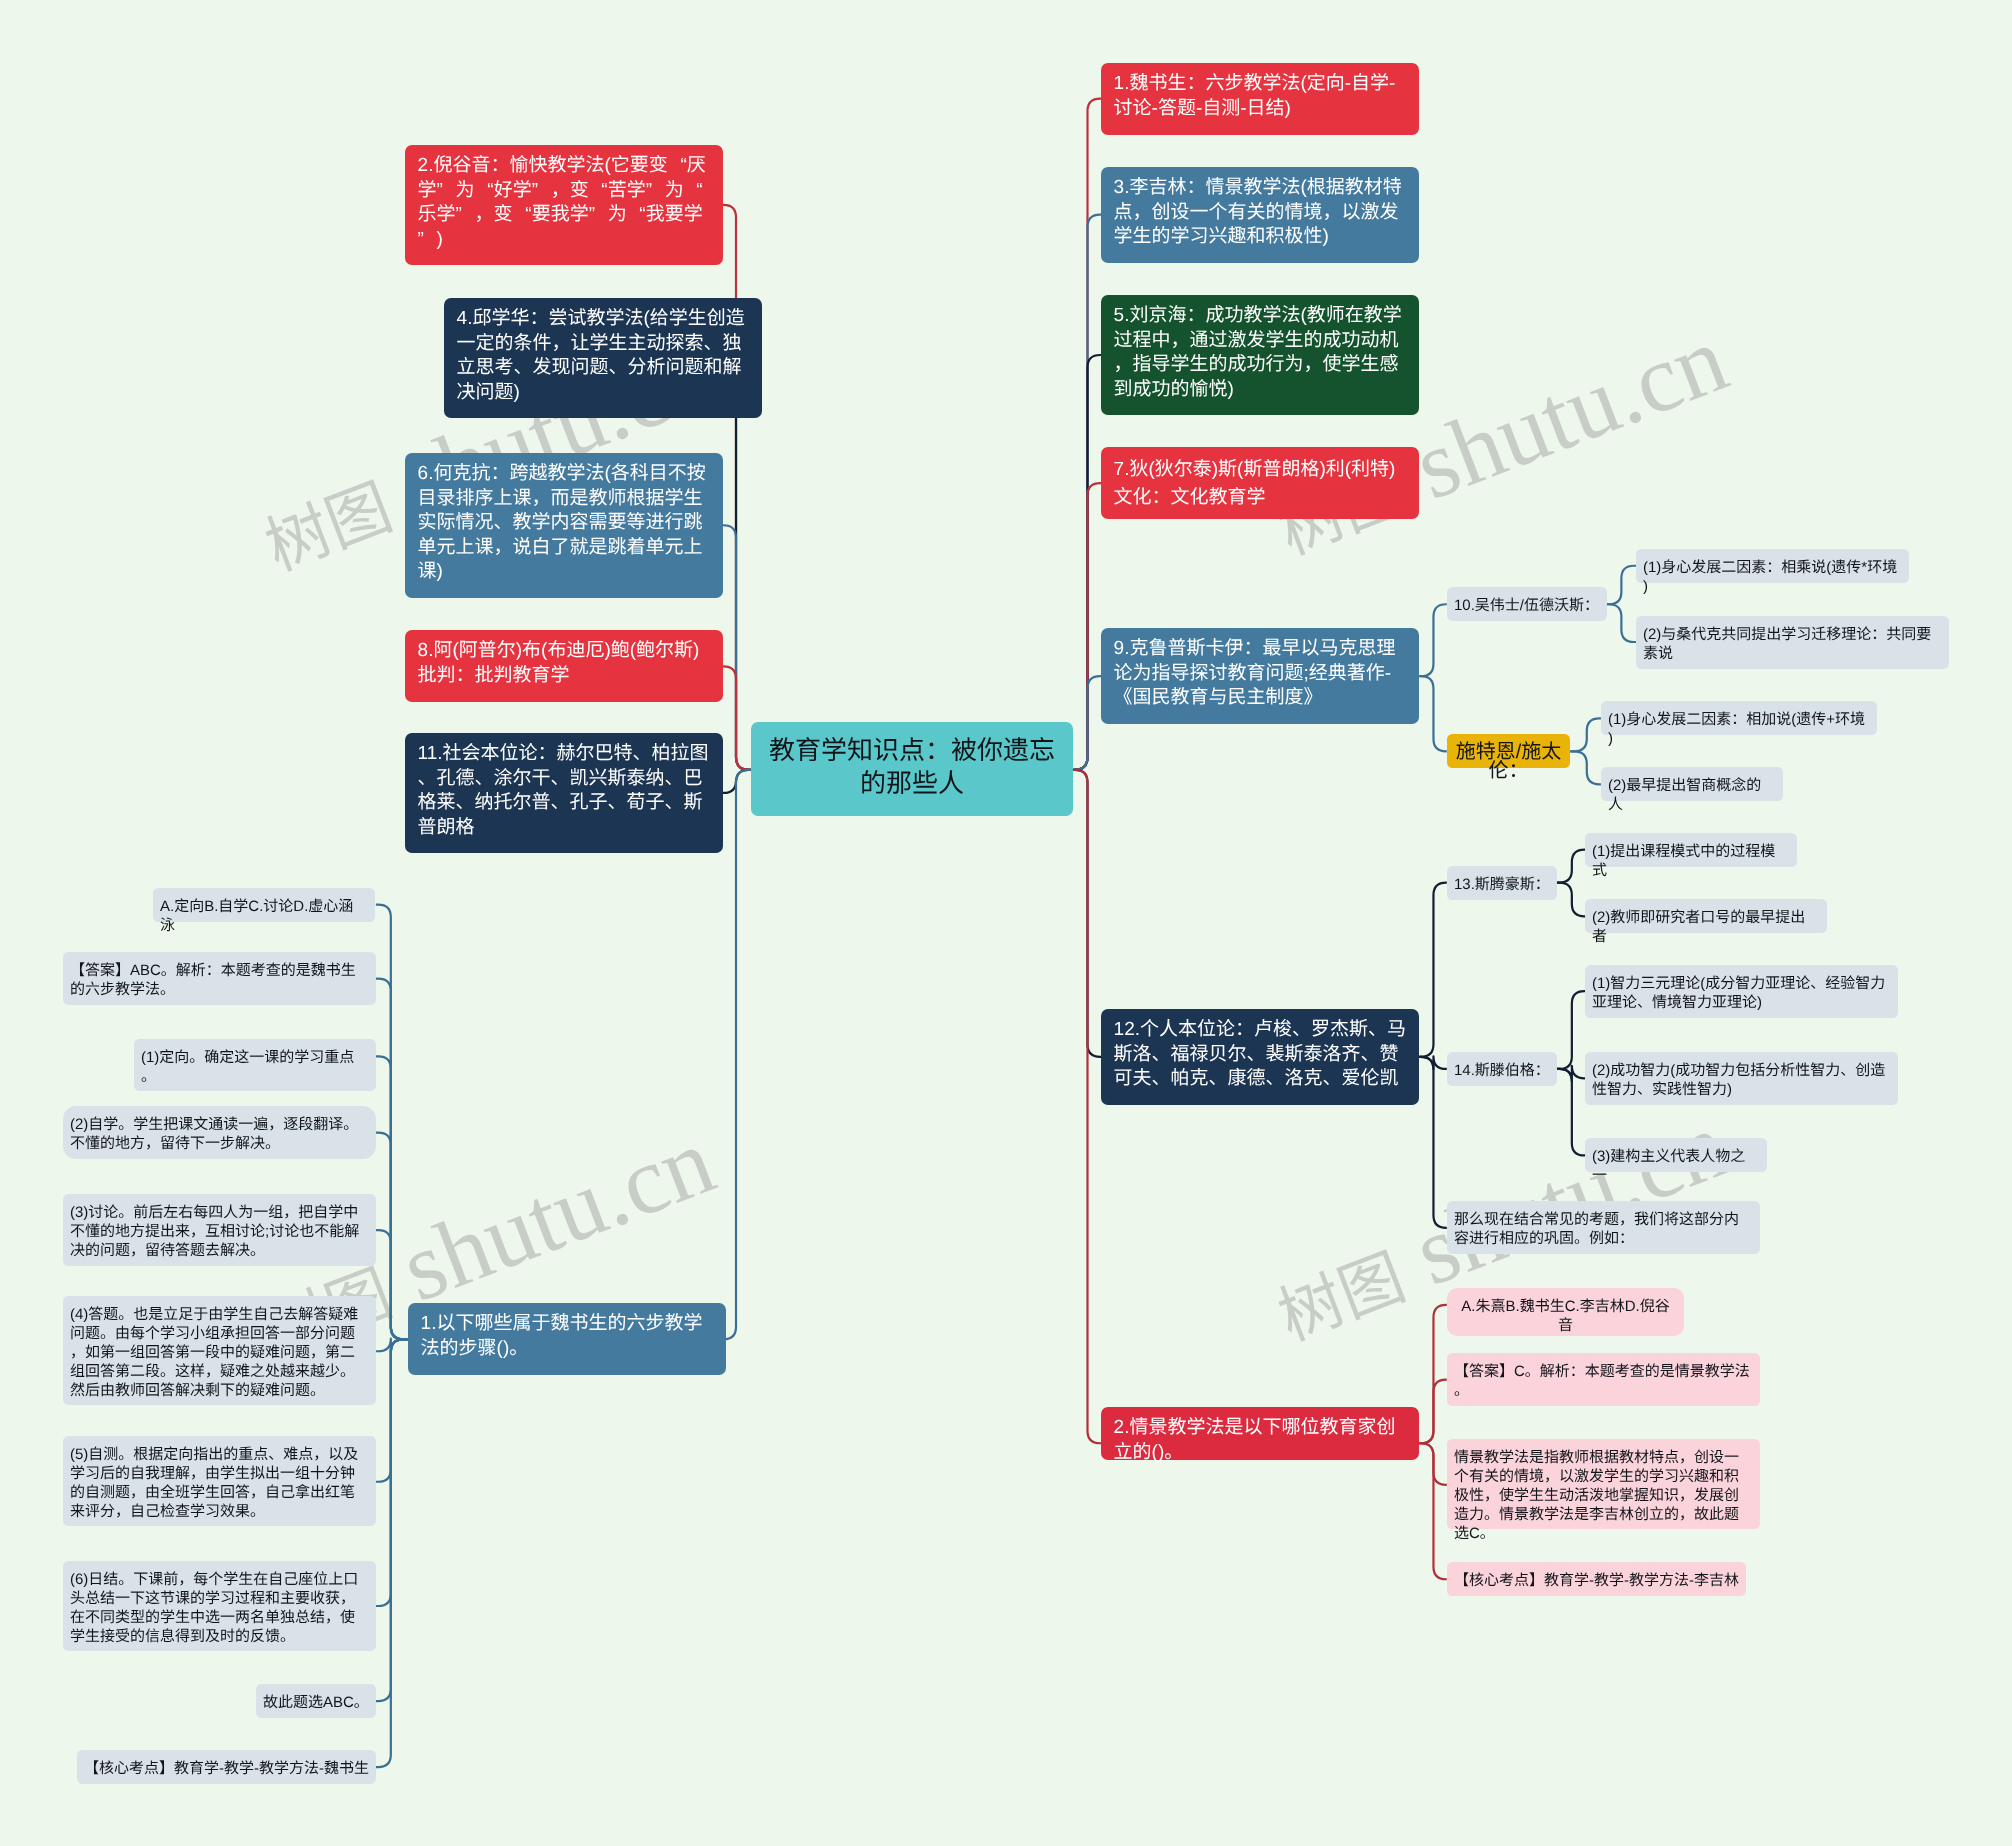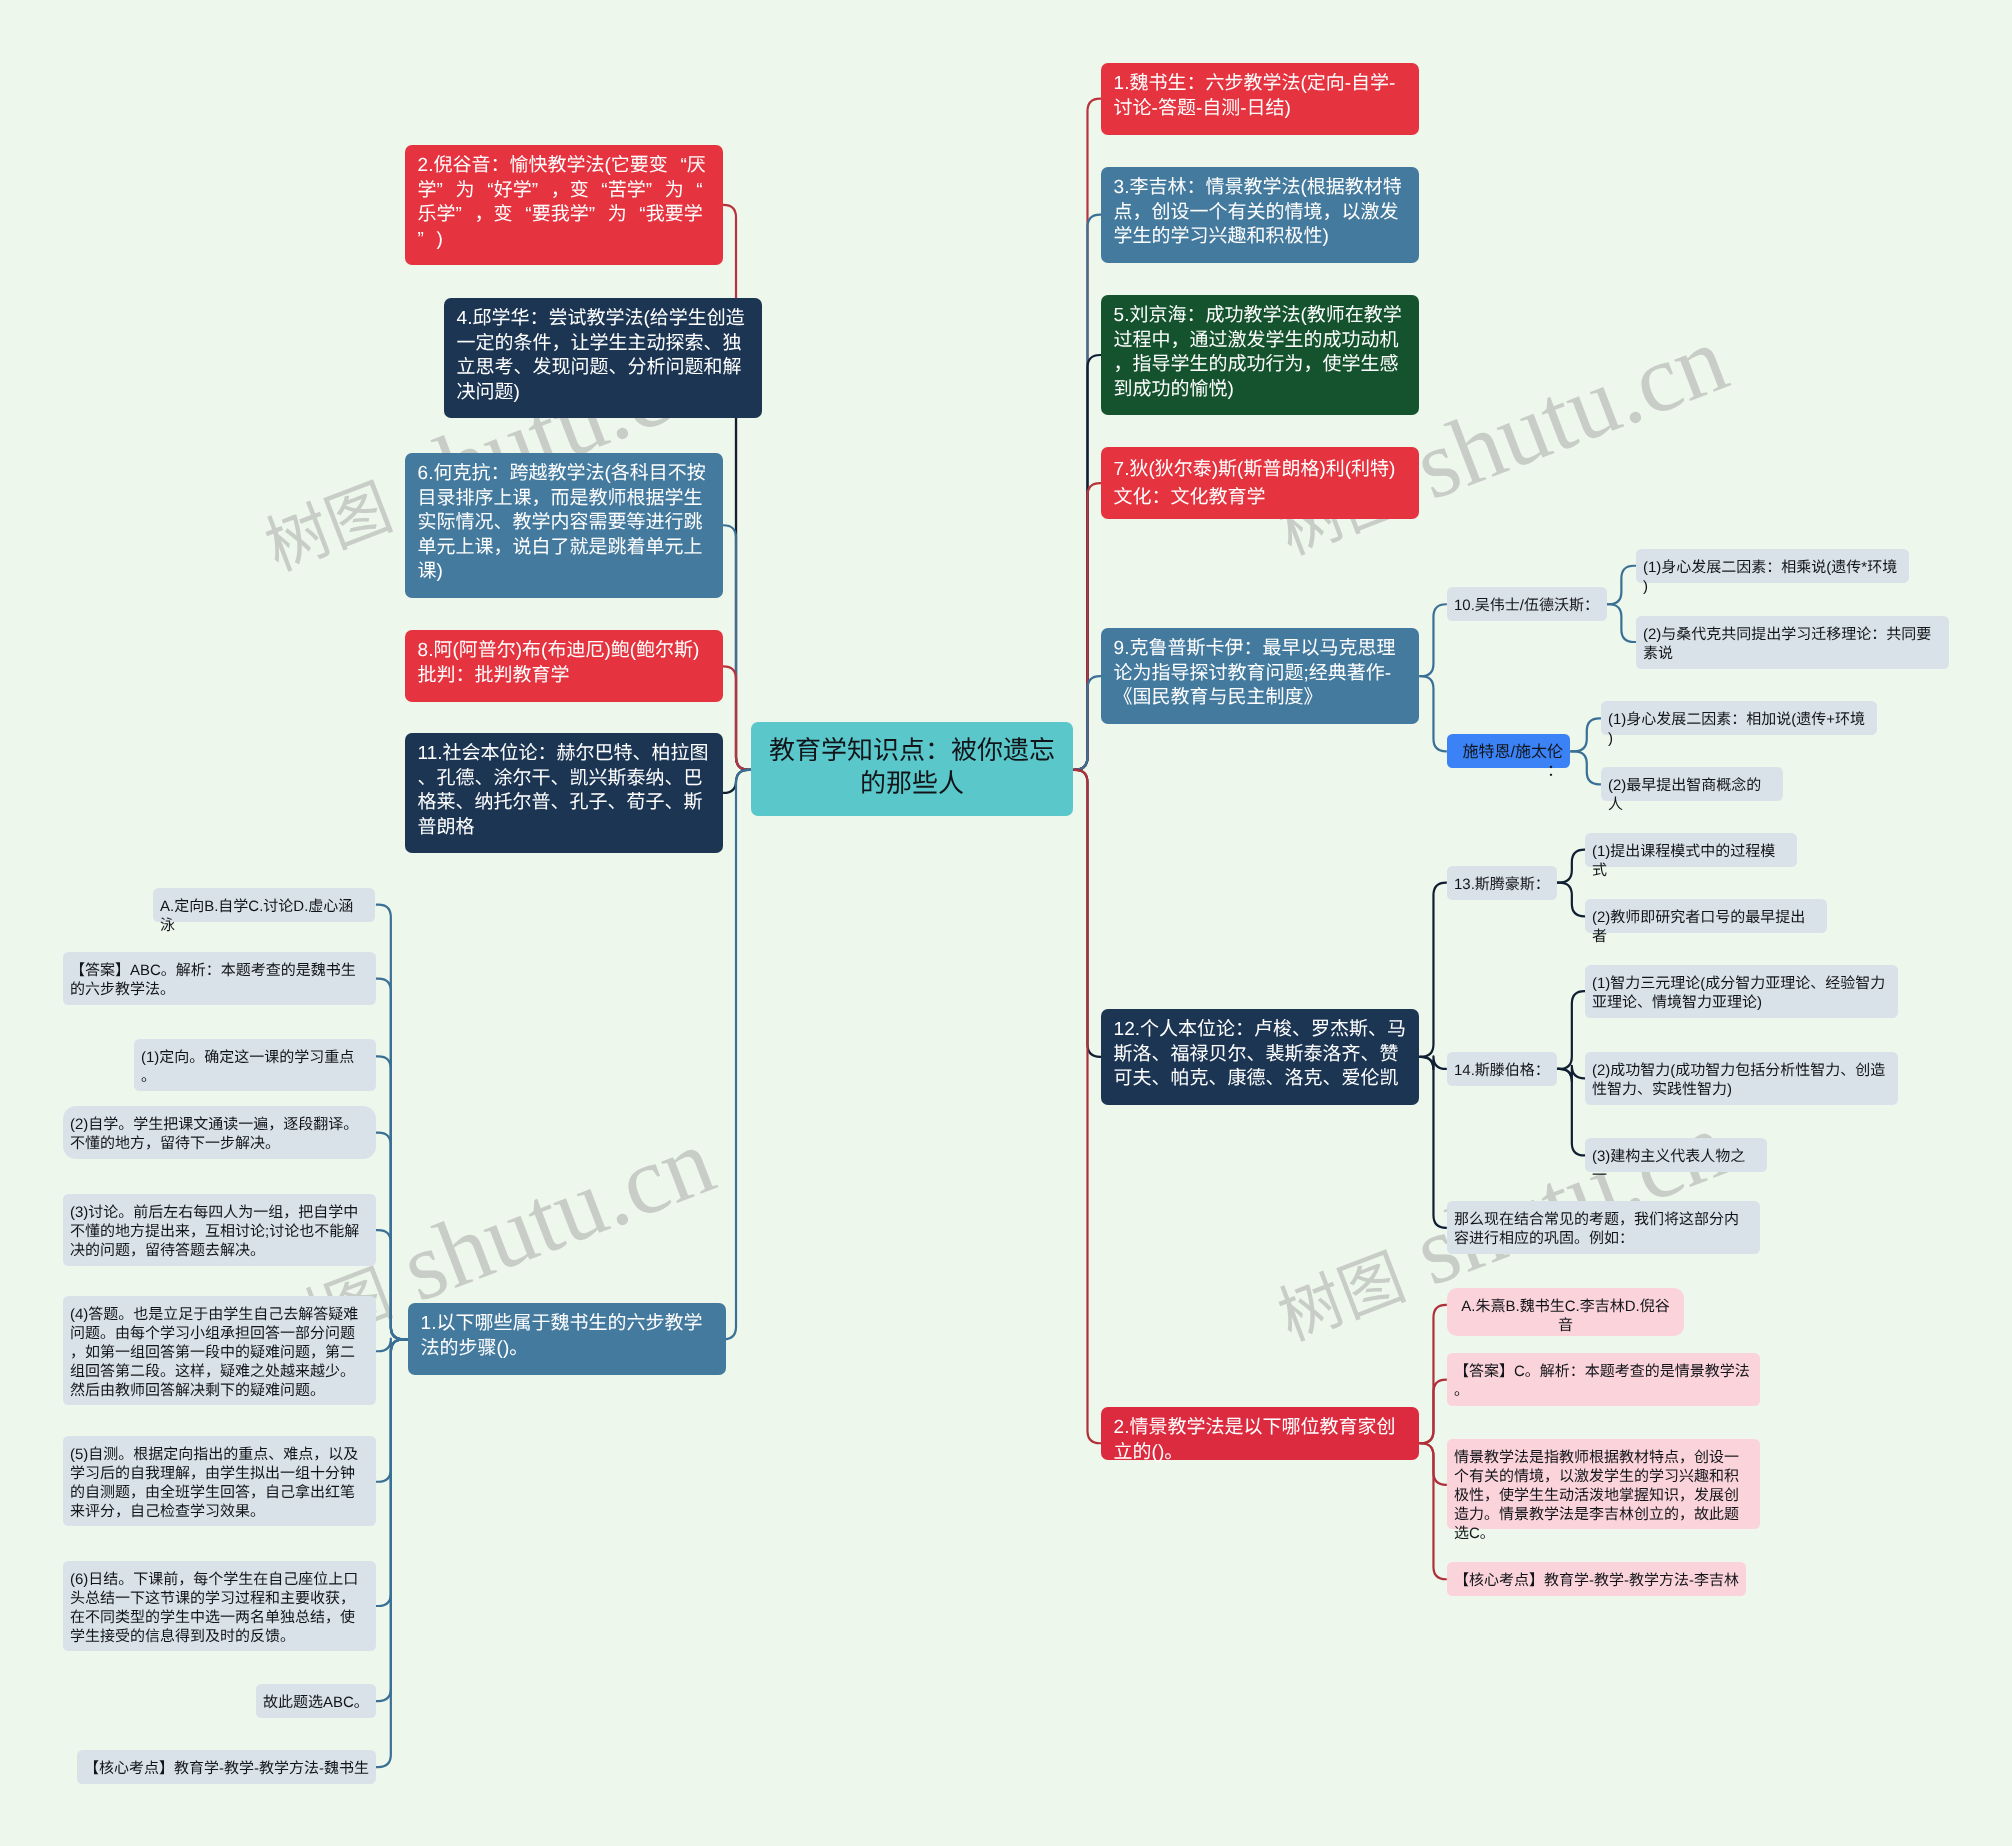--- a/index.html
+++ b/index.html
@@ -85,21 +85,21 @@
 <div class="node" style="left:1101px;top:167px;width:318px;height:96px;background:#447a9e;color:#ffffff;font-size:19px;line-height:24.4px;padding:9.4px 12.6px 13.4px 12.6px;text-align:left;border-radius:7px;">3.李吉林：情景教学法(根据教材特点，创设一个有关的情境，以激发学生的学习兴趣和积极性)</div>
 <div class="node" style="left:1101px;top:295px;width:318px;height:120px;background:#14532d;color:#ffffff;font-size:19px;line-height:24.4px;padding:9.4px 12.6px 13.4px 12.6px;text-align:left;border-radius:7px;">5.刘京海：成功教学法(教师在教学过程中，通过激发学生的成功动机，指导学生的成功行为，使学生感到成功的愉悦)</div>
 <div class="node" style="left:1101px;top:447px;width:318px;height:72px;background:#e5333f;color:#ffffff;font-size:19px;line-height:28px;padding:9.4px 12.6px 13.4px 12.6px;text-align:left;border-radius:7px;">7.狄(狄尔泰)斯(斯普朗格)利(利特)文化：文化教育学</div>
 <div class="node" style="left:1101px;top:628px;width:318px;height:96px;background:#447a9e;color:#ffffff;font-size:19px;line-height:24.4px;padding:9.4px 12.6px 13.4px 12.6px;text-align:left;border-radius:7px;">9.克鲁普斯卡伊：最早以马克思理论为指导探讨教育问题;经典著作-《国民教育与民主制度》</div>
 <div class="node" style="left:1101px;top:1009px;width:318px;height:96px;background:#1b3553;color:#ffffff;font-size:19px;line-height:24.4px;padding:9.4px 12.6px 13.4px 12.6px;text-align:left;border-radius:7px;">12.个人本位论：卢梭、罗杰斯、马斯洛、福禄贝尔、裴斯泰洛齐、赞可夫、帕克、康德、洛克、爱伦凯</div>
 <div class="node" style="left:1101px;top:1407px;width:318px;height:53px;background:#dc2a3e;color:#ffffff;font-size:19px;line-height:24.4px;padding:9.4px 12.6px 13.4px 12.6px;text-align:left;border-radius:7px;">2.情景教学法是以下哪位教育家创立的()。</div>
 <div class="node" style="left:408px;top:1303px;width:318px;height:72px;background:#447a9e;color:#ffffff;font-size:19px;line-height:24.4px;padding:9.4px 12.6px 13.4px 12.6px;text-align:left;border-radius:7px;">1.以下哪些属于魏书生的六步教学法的步骤()。</div>
 <div class="node" style="left:1447px;top:587px;width:160px;height:34px;background:#dae2e9;color:#111519;font-size:15px;line-height:19px;padding:8.6px 7px 6.3px 7px;text-align:left;border-radius:5.5px;">10.吴伟士/伍德沃斯：</div>
 <div class="node" style="left:1636px;top:549px;width:273px;height:34px;background:#dae2e9;color:#111519;font-size:15px;line-height:19px;padding:8.6px 7px 6.3px 7px;text-align:left;border-radius:5.5px;">(1)身心发展二因素：相乘说(遗传*环境)</div>
 <div class="node" style="left:1636px;top:616px;width:313px;height:53px;background:#dae2e9;color:#111519;font-size:15px;line-height:19px;padding:8.6px 7px 6.3px 7px;text-align:left;border-radius:5.5px;">(2)与桑代克共同提出学习迁移理论：共同要素说</div>
-<div class="node" style="left:1447px;top:734px;width:123px;height:34px;background:#3b82f6;color:#111519;font-size:16px;line-height:19px;padding:8.6px 7px 6.3px 7px;text-align:right;border-radius:5.5px;">施特恩/施太伦：</div>
+<div class="node" style="left:1447px;top:734px;width:123px;height:34px;background:#eab308;color:#111519;font-size:20px;line-height:19px;padding:8.6px 7px 6.3px 7px;text-align:center;border-radius:5.5px;">施特恩/施太伦：</div>
 <div class="node" style="left:1601px;top:701px;width:276px;height:34px;background:#dae2e9;color:#111519;font-size:15px;line-height:19px;padding:8.6px 7px 6.3px 7px;text-align:left;border-radius:5.5px;">(1)身心发展二因素：相加说(遗传+环境)</div>
 <div class="node" style="left:1601px;top:767px;width:182px;height:34px;background:#dae2e9;color:#111519;font-size:15px;line-height:19px;padding:8.6px 7px 6.3px 7px;text-align:left;border-radius:5.5px;">(2)最早提出智商概念的人</div>
 <div class="node" style="left:1447px;top:866px;width:110px;height:34px;background:#dae2e9;color:#111519;font-size:15px;line-height:19px;padding:8.6px 7px 6.3px 7px;text-align:left;border-radius:5.5px;">13.斯腾豪斯：</div>
 <div class="node" style="left:1585px;top:833px;width:212px;height:34px;background:#dae2e9;color:#111519;font-size:15px;line-height:19px;padding:8.6px 7px 6.3px 7px;text-align:left;border-radius:5.5px;">(1)提出课程模式中的过程模式</div>
 <div class="node" style="left:1585px;top:899px;width:242px;height:34px;background:#dae2e9;color:#111519;font-size:15px;line-height:19px;padding:8.6px 7px 6.3px 7px;text-align:left;border-radius:5.5px;">(2)教师即研究者口号的最早提出者</div>
 <div class="node" style="left:1447px;top:1052px;width:110px;height:34px;background:#dae2e9;color:#111519;font-size:15px;line-height:19px;padding:8.6px 7px 6.3px 7px;text-align:left;border-radius:5.5px;">14.斯滕伯格：</div>
 <div class="node" style="left:1585px;top:965px;width:313px;height:53px;background:#dae2e9;color:#111519;font-size:15px;line-height:19px;padding:8.6px 7px 6.3px 7px;text-align:left;border-radius:5.5px;">(1)智力三元理论(成分智力亚理论、经验智力亚理论、情境智力亚理论)</div>
 <div class="node" style="left:1585px;top:1052px;width:313px;height:53px;background:#dae2e9;color:#111519;font-size:15px;line-height:19px;padding:8.6px 7px 6.3px 7px;text-align:left;border-radius:5.5px;">(2)成功智力(成功智力包括分析性智力、创造性智力、实践性智力)</div>
 <div class="node" style="left:1585px;top:1138px;width:182px;height:34px;background:#dae2e9;color:#111519;font-size:15px;line-height:19px;padding:8.6px 7px 6.3px 7px;text-align:left;border-radius:5.5px;">(3)建构主义代表人物之一</div>
 <div class="node" style="left:1447px;top:1201px;width:313px;height:53px;background:#dae2e9;color:#111519;font-size:15px;line-height:19px;padding:8.6px 7px 6.3px 7px;text-align:left;border-radius:5.5px;">那么现在结合常见的考题，我们将这部分内容进行相应的巩固。例如：</div>

